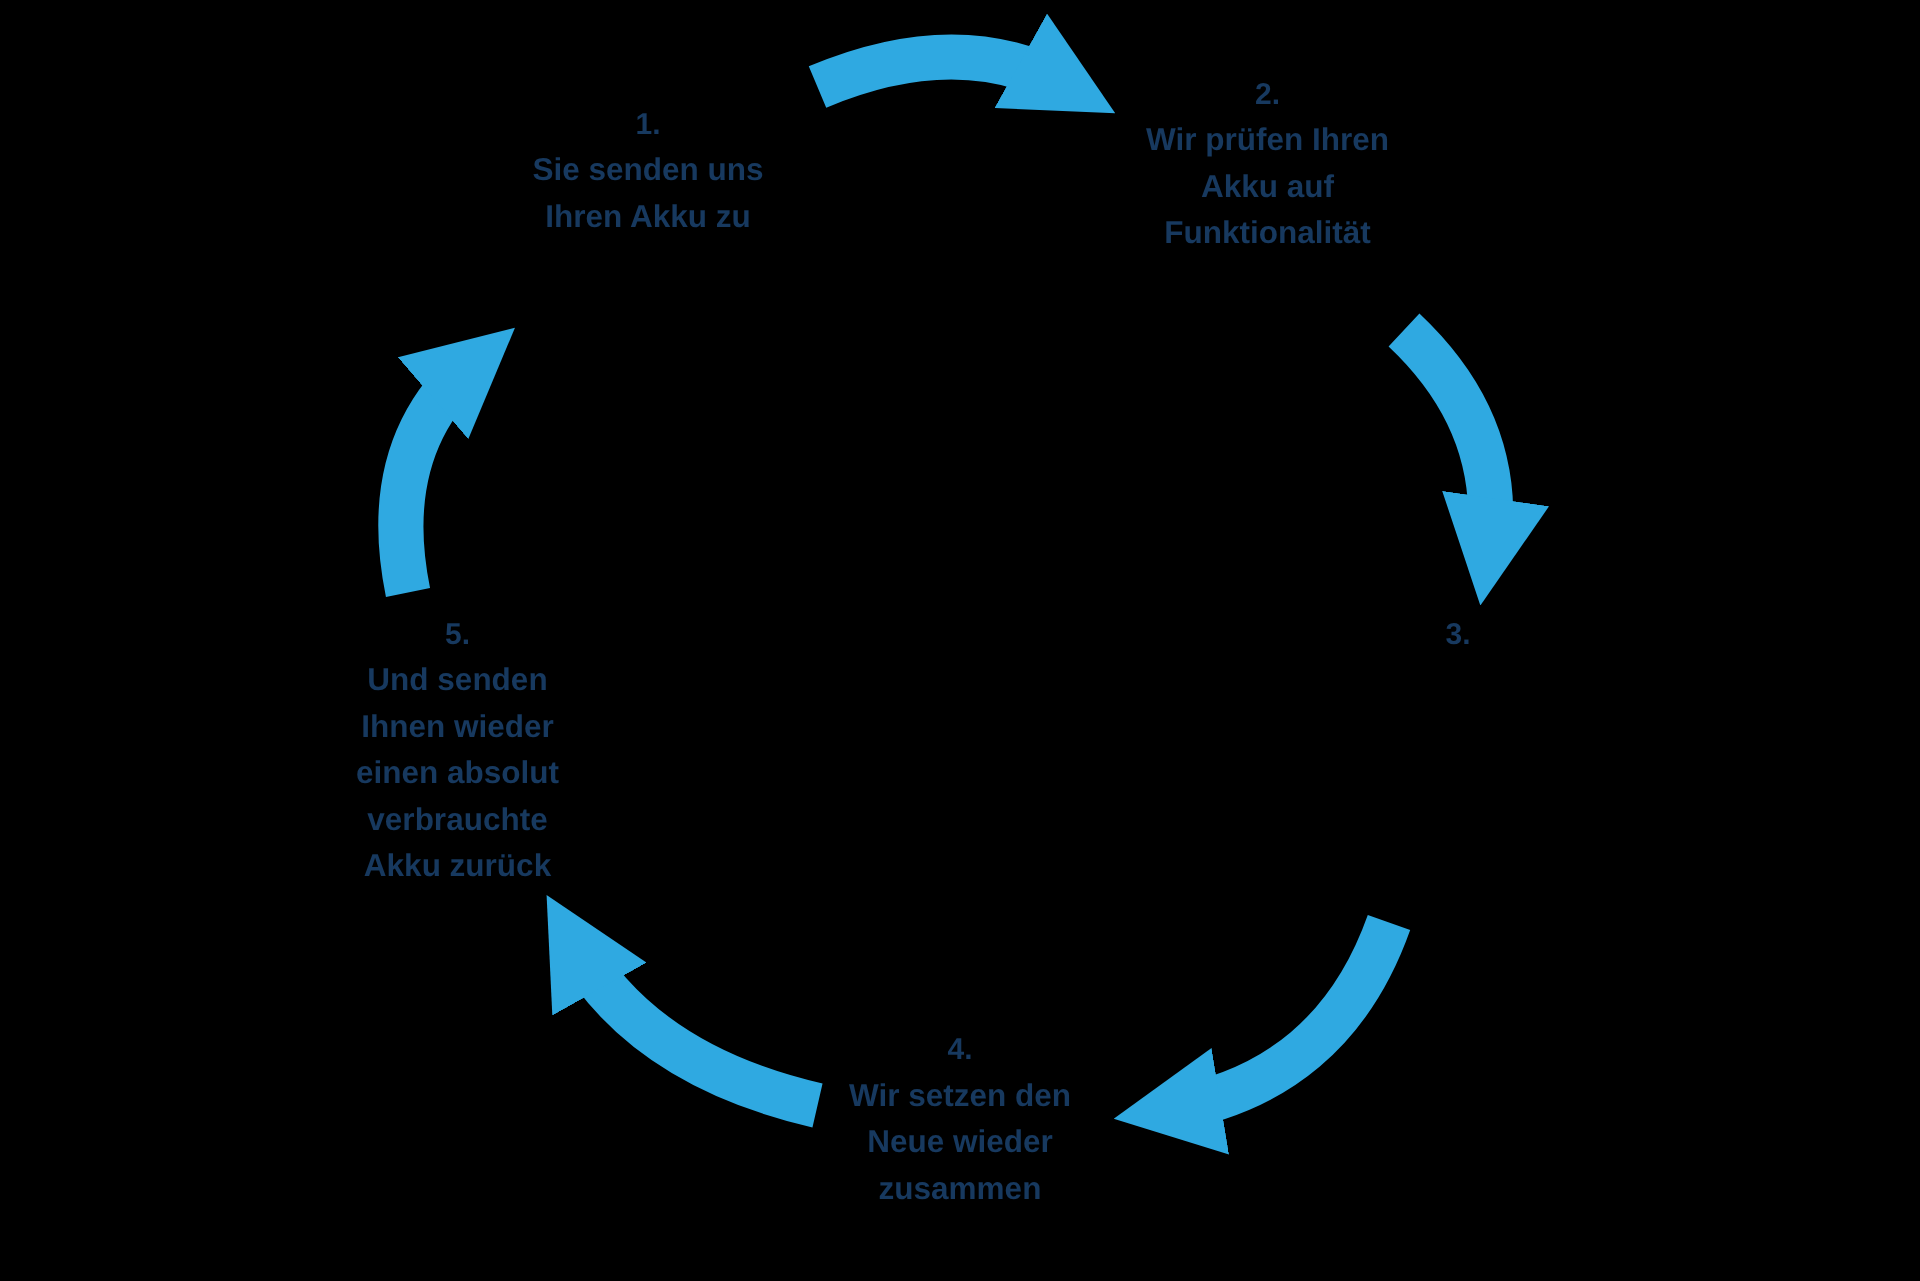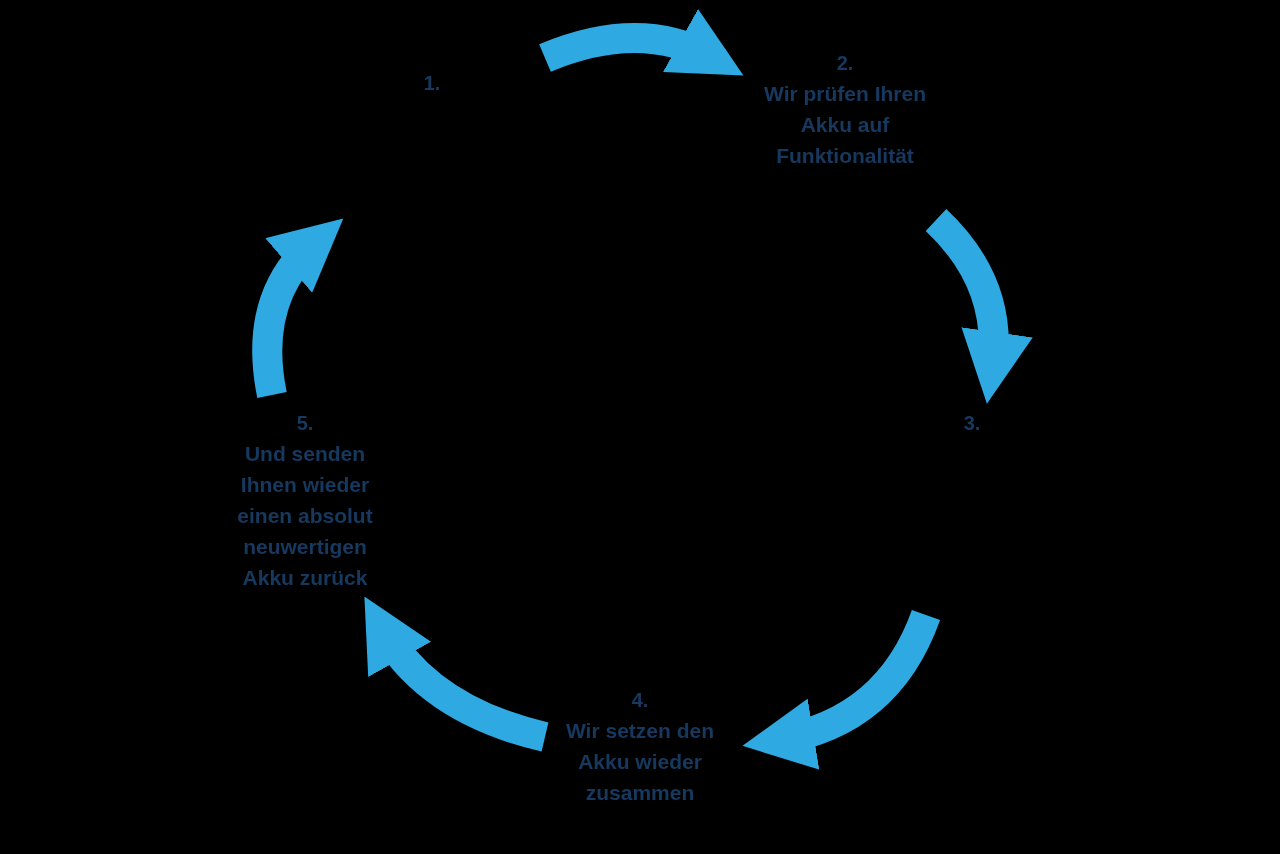--- a/index.html
+++ b/index.html
@@ -60,42 +60,44 @@
 
     <path d="M 926 615 Q 888 722 778 740" fill="none" stroke-width="30" stroke-linecap="butt" marker-end="url(#ah)" stroke="#2FA9E1"></path>
 
     <path d="M 545 737 Q 428 710 382 628" fill="none" stroke-width="30" stroke-linecap="butt" marker-end="url(#ah)" stroke="#2FA9E1"></path>
 
     <path d="M 272 395 Q 252 297 316 242" fill="none" stroke-width="30" stroke-linecap="butt" marker-end="url(#ah)" stroke="#2FA9E1"></path>
   </svg>
 
   <div class="step" style="left:432px; top:68px;">
     <div class="num">1.</div>
+    <div class="txt">Sie senden uns
+Ihren Akku zu</div>
   </div>
 
   <div class="step" style="left:845px; top:48px;">
     <div class="num">2.</div>
     <div class="txt">Wir prüfen Ihren
 Akku auf
 Funktionalität</div>
   </div>
 
   <div class="step" style="left:972px; top:408px;">
     <div class="num">3.</div>
   </div>
 
   <div class="step" style="left:640px; top:685px;">
     <div class="num">4.</div>
     <div class="txt">Wir setzen den
-Akku wieder
+Neue wieder
 zusammen</div>
   </div>
 
   <div class="step" style="left:305px; top:408px;">
     <div class="num">5.</div>
     <div class="txt">Und senden
 Ihnen wieder
 einen absolut
-neuwertigen
+verbrauchte
 Akku zurück</div>
   </div>
 
 </div>
 
 </body></html>

